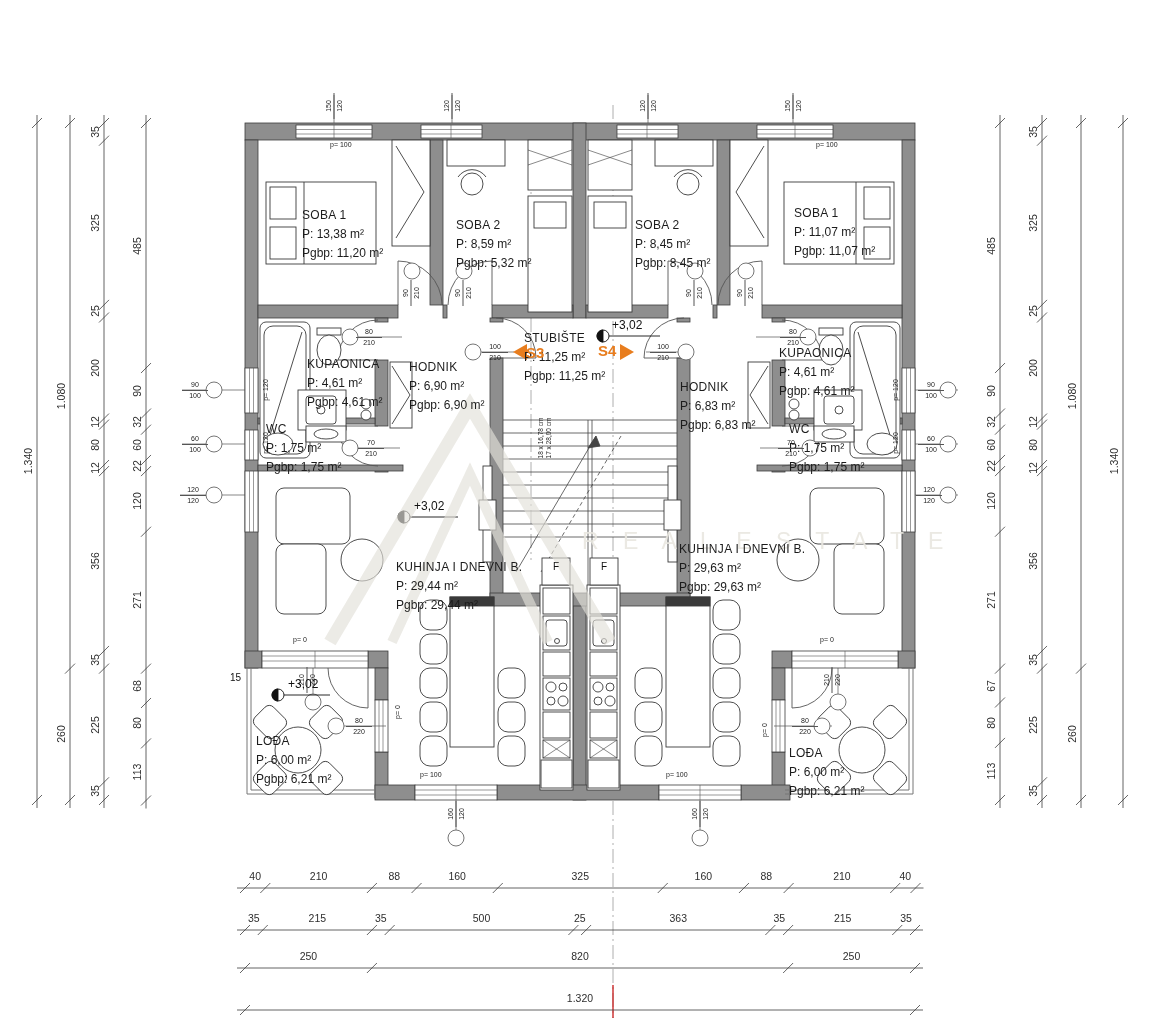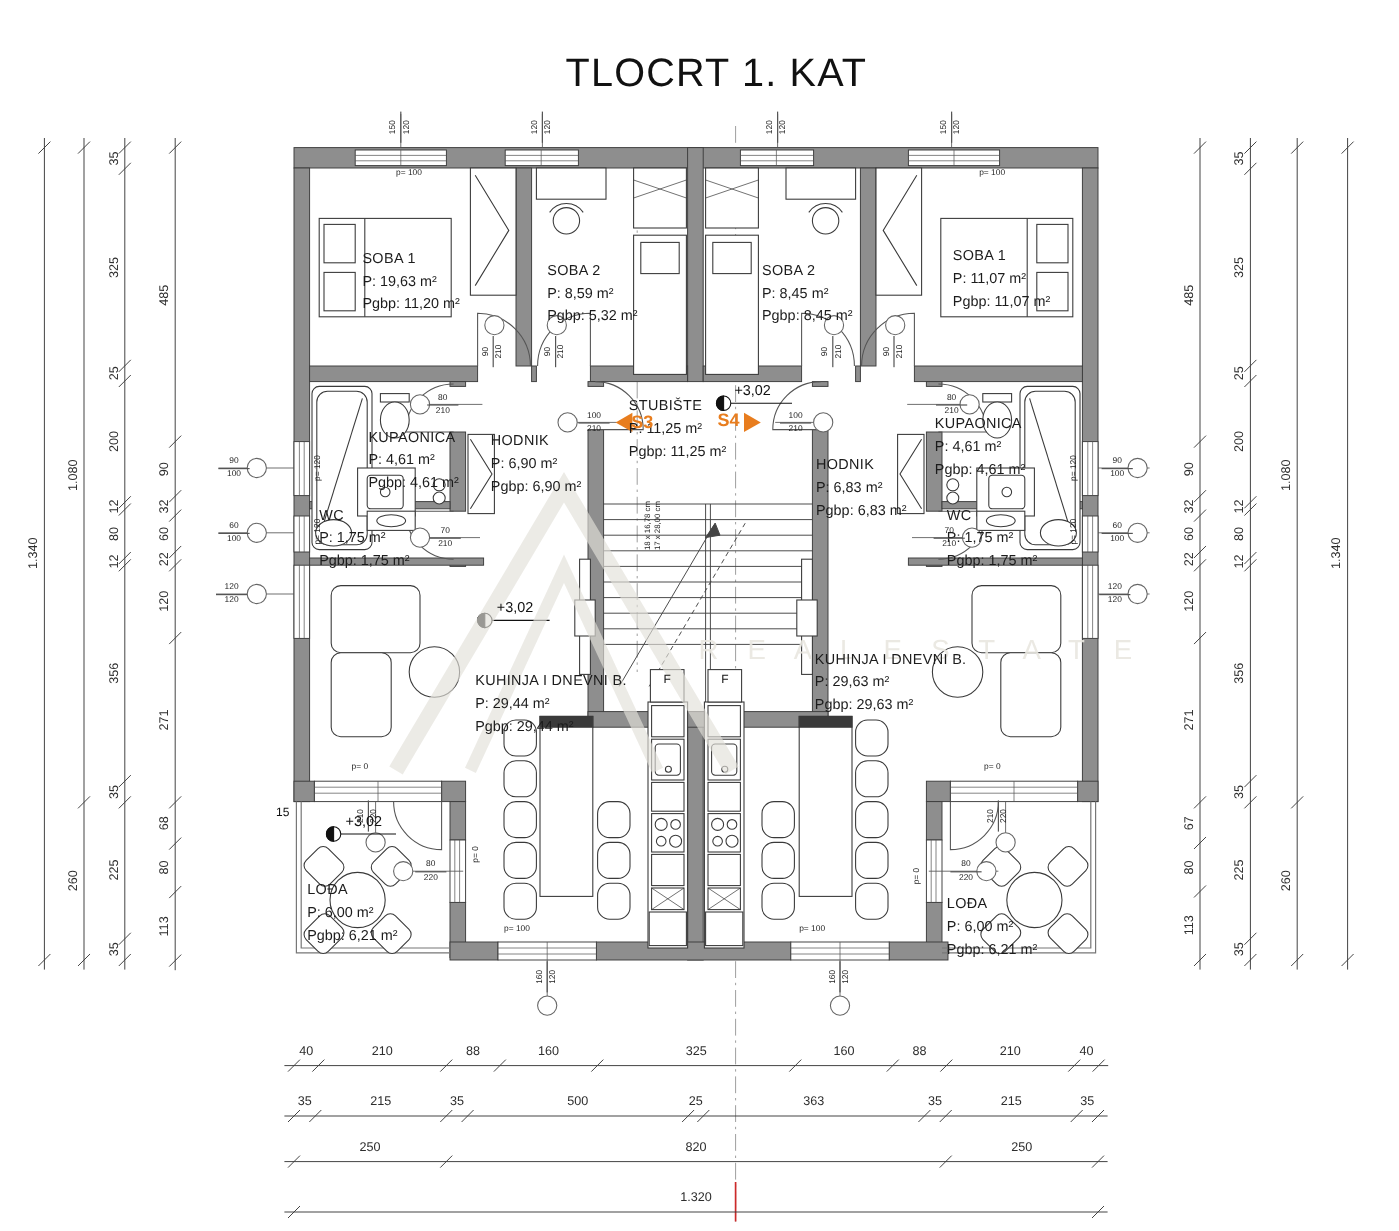--- a/index.html
+++ b/index.html
@@ -534,25 +534,24 @@
       <line x1="240" y1="1015" x2="250" y2="1005" class="dim"></line>
       <line x1="910.0056000000001" y1="1015" x2="920.0056000000001" y2="1005" class="dim"></line>
     </svg>
 
 <svg id="wm" width="1166" height="1026">
   <path d="M330,642 L470,406 L610,642" stroke="#e3e1da" stroke-width="13" fill="none"></path>
   <path d="M392,642 L470,474 L548,642" stroke="#e3e1da" stroke-width="10" fill="none"></path>
 </svg>
 <div class="lab wm-tag" style="left:582px;top:528px">R E A L   E S T A T E</div>
 
-<div class="lab title" style="left:382px;top:42px">TLOCRT 1. KAT</div>
 
 <div class="lab room" style="left:302px;top:206px">
   <div class="rn">SOBA 1</div>
-      <div>P: 19,63 m²</div>
+      <div>P: 13,38 m²</div>
       <div>Pgbp: 11,20 m²</div>
     </div>
 <div class="lab room" style="left:456px;top:216px">
   <div class="rn">SOBA 2</div>
       <div>P: 8,59 m²</div>
       <div>Pgbp: 5,32 m²</div>
     </div>
 <div class="lab room" style="left:635px;top:216px">
   <div class="rn">SOBA 2</div>
       <div>P: 8,45 m²</div>

